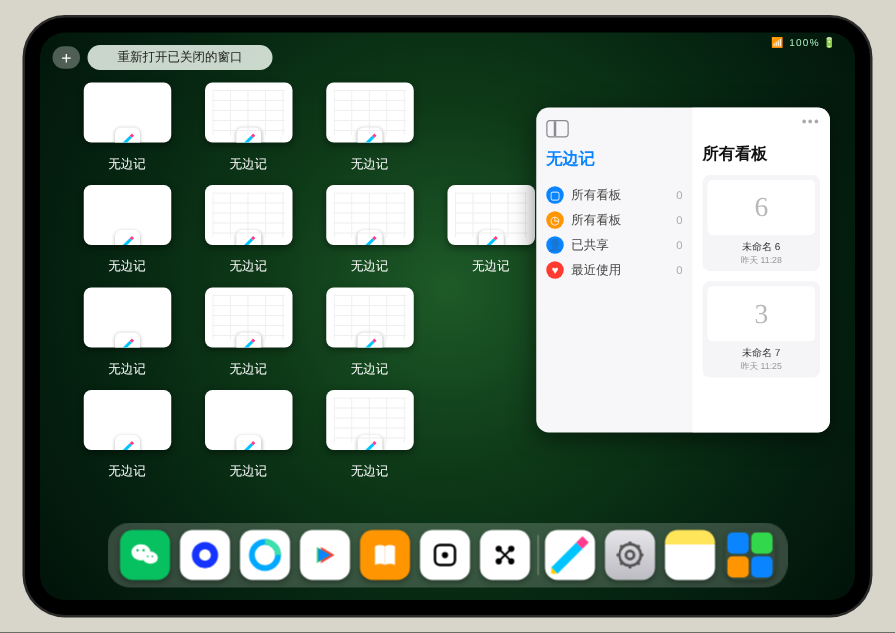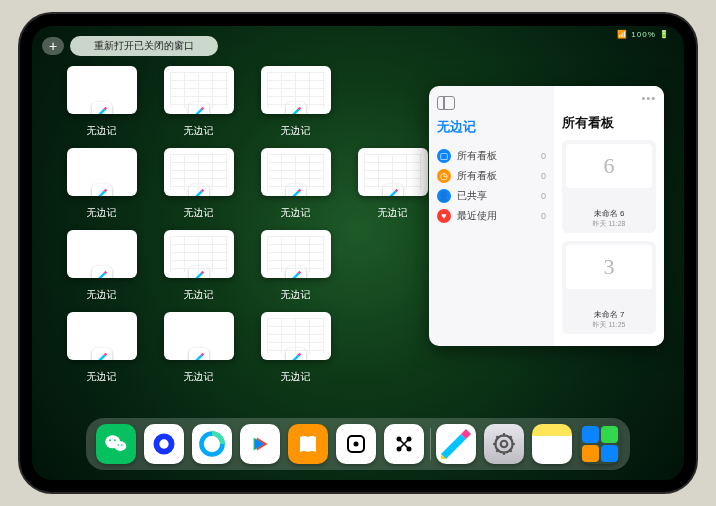--- a/index.html
+++ b/index.html
@@ -28,21 +28,21 @@
   .panel-title { color:#0a84ff; font-size:13px; font-weight:600; margin:4px 0 10px; }
   .nav-item { display:flex; align-items:center; gap:6px; padding:3px 0; font-size:10px; color:#444; }
   .nav-item .dot { width:14px; height:14px; border-radius:50%; display:flex; align-items:center; justify-content:center; color:#fff; font-size:9px; }
   .nav-item .cnt { margin-left:auto; color:#aaa; font-size:9px; }
   .panel-right { flex:1; background:#fff; padding:10px 8px; position:relative; }
   .panel-dots { position:absolute; top:6px; right:8px; color:#aaa; font-size:11px; letter-spacing:1px; }
   .panel-right h3 { color:#111; font-size:13px; font-weight:600; margin:18px 0 8px; }
   .card { background:#f5f5f7; border-radius:6px; padding:4px; margin-bottom:8px; display:flex; flex-direction:column; align-items:center; }
   .card-canvas { width:100%; height:44px; background:#fff; border-radius:4px; display:flex; align-items:center; justify-content:center; }
   .card-canvas span { font-size:22px; color:#b8b8b8; font-family:cursive; }
-  .card-name { font-size:8px; color:#333; margin-top:20px; }
+  .card-name { font-size:8px; color:#333; margin-top:4px; }
   .card-sub { font-size:7px; color:#999; }
   .dock { position:absolute; bottom:10px; left:50%; transform:translateX(-50%); display:flex; gap:8px; padding:6px 10px; background:rgba(200,210,200,.25); border-radius:18px; backdrop-filter:blur(10px); }
   .app { width:40px; height:40px; border-radius:10px; display:flex; align-items:center; justify-content:center; font-size:20px; box-shadow:0 2px 4px rgba(0,0,0,.3); cursor:pointer; }
   .app.sep { margin-left:4px; position:relative; }
   .app.sep::before { content:""; position:absolute; left:-6px; top:4px; bottom:4px; width:1px; background:rgba(255,255,255,.3); }
   .mini-grid { width:40px; height:40px; display:grid; grid-template-columns:1fr 1fr; gap:2px; padding:2px; }
   .mini-grid div { border-radius:4px; }
 </style>
 </head>
 <body>

